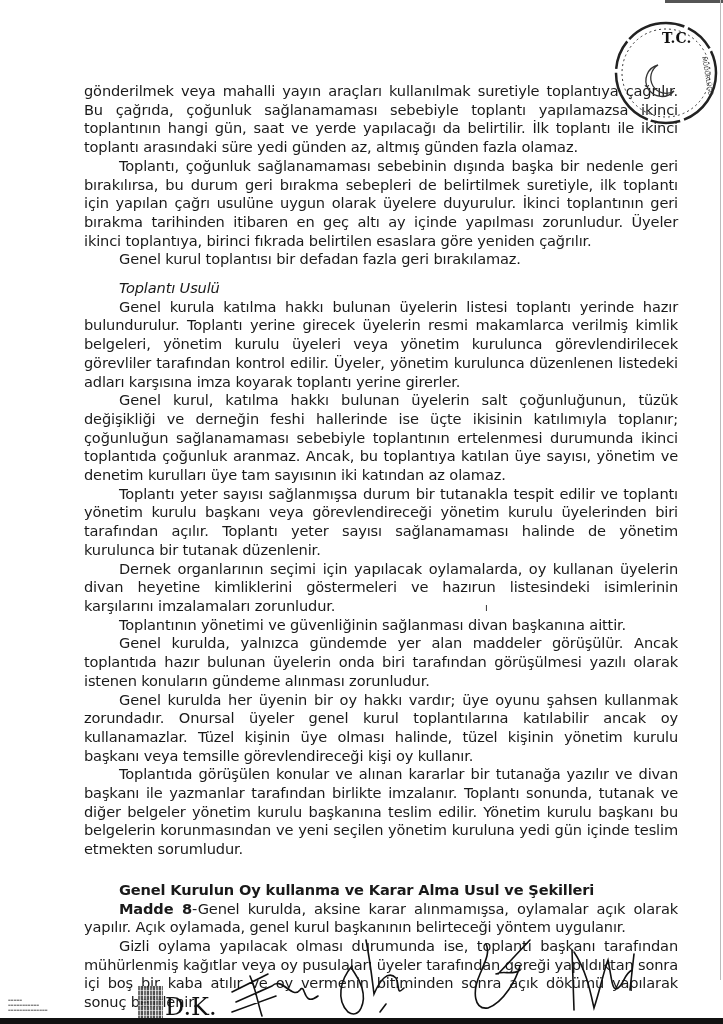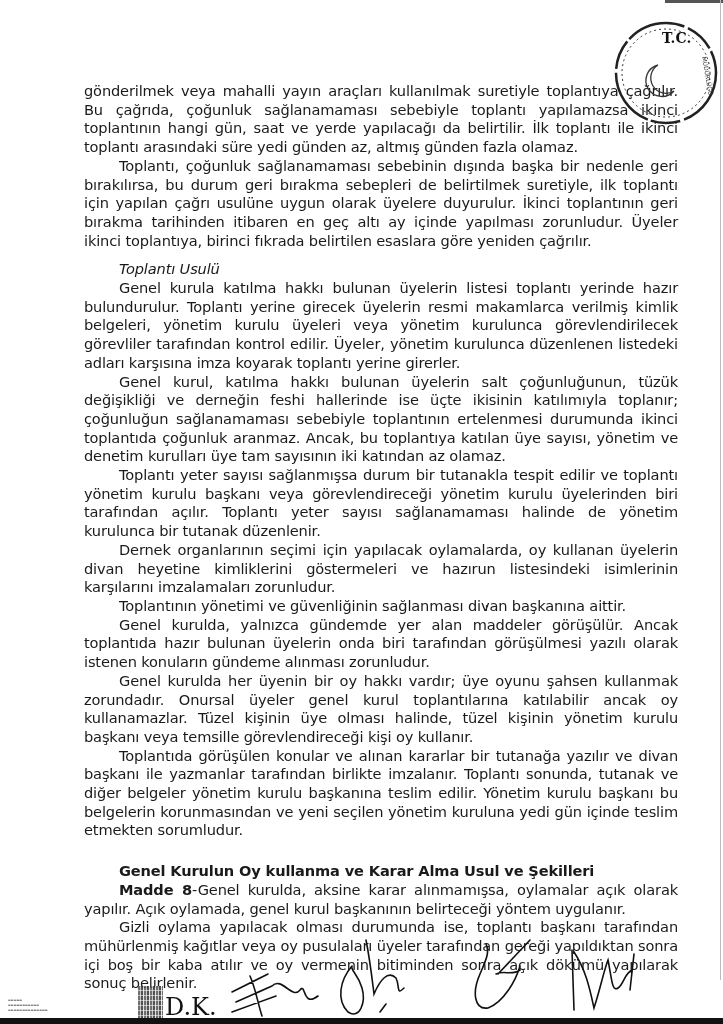--- a/index.html
+++ b/index.html
@@ -61,20 +61,21 @@
 </head>
 <body>
 
 <div class="page">
   <div class="edge-top"></div>
   <div class="edge-right"></div>
 
   <div class="body-text">
     <p class="p no-indent">gönderilmek veya mahalli yayın araçları kullanılmak suretiyle toplantıya çağrılır. Bu çağrıda, çoğunluk sağlanamaması sebebiyle toplantı yapılamazsa ikinci toplantının hangi gün, saat ve yerde yapılacağı da belirtilir. İlk toplantı ile ikinci toplantı arasındaki süre yedi günden az, altmış günden fazla olamaz.</p>
     <p class="p">Toplantı, çoğunluk sağlanamaması sebebinin dışında başka bir nedenle geri bırakılırsa, bu durum geri bırakma sebepleri de belirtilmek suretiyle, ilk toplantı için yapılan çağrı usulüne uygun olarak üyelere duyurulur. İkinci toplantının geri bırakma tarihinden itibaren en geç altı ay içinde yapılması zorunludur. Üyeler ikinci toplantıya, birinci fıkrada belirtilen esaslara göre yeniden çağrılır.</p>
+    <p class="p">Genel kurul toplantısı bir defadan fazla geri bırakılamaz.</p>
 
     <div class="h-italic">Toplantı Usulü</div>
     <p class="p">Genel kurula katılma hakkı bulunan üyelerin listesi toplantı yerinde hazır bulundurulur. Toplantı yerine girecek üyelerin resmi makamlarca verilmiş kimlik belgeleri, yönetim kurulu üyeleri veya yönetim kurulunca görevlendirilecek görevliler tarafından kontrol edilir. Üyeler, yönetim kurulunca düzenlenen listedeki adları karşısına imza koyarak toplantı yerine girerler.</p>
     <p class="p">Genel kurul, katılma hakkı bulunan üyelerin salt çoğunluğunun, tüzük değişikliği ve derneğin feshi hallerinde ise üçte ikisinin katılımıyla toplanır; çoğunluğun sağlanamaması sebebiyle toplantının ertelenmesi durumunda ikinci toplantıda çoğunluk aranmaz. Ancak, bu toplantıya katılan üye sayısı, yönetim ve denetim kurulları üye tam sayısının iki katından az olamaz.</p>
     <p class="p">Toplantı yeter sayısı sağlanmışsa durum bir tutanakla tespit edilir ve toplantı yönetim kurulu başkanı veya görevlendireceği yönetim kurulu üyelerinden biri tarafından açılır. Toplantı yeter sayısı sağlanamaması halinde de yönetim kurulunca bir tutanak düzenlenir.</p>
     <p class="p">Dernek organlarının seçimi için yapılacak oylamalarda, oy kullanan üyelerin divan heyetine kimliklerini göstermeleri ve hazırun listesindeki isimlerinin karşılarını imzalamaları zorunludur.</p>
     <p class="p">Toplantının yönetimi ve güvenliğinin sağlanması divan başkanına aittir.</p>
     <p class="p">Genel kurulda, yalnızca gündemde yer alan maddeler görüşülür. Ancak toplantıda hazır bulunan üyelerin onda biri tarafından görüşülmesi yazılı olarak istenen konuların gündeme alınması zorunludur.</p>
     <p class="p">Genel kurulda her üyenin bir oy hakkı vardır; üye oyunu şahsen kullanmak zorundadır. Onursal üyeler genel kurul toplantılarına katılabilir ancak oy kullanamazlar. Tüzel kişinin üye olması halinde, tüzel kişinin yönetim kurulu başkanı veya temsille görevlendireceği kişi oy kullanır.</p>
     <p class="p">Toplantıda görüşülen konular ve alınan kararlar bir tutanağa yazılır ve divan başkanı ile yazmanlar tarafından birlikte imzalanır.  Toplantı sonunda, tutanak ve diğer belgeler yönetim kurulu başkanına teslim edilir. Yönetim kurulu başkanı bu belgelerin korunmasından ve yeni seçilen yönetim kuruluna yedi gün içinde teslim etmekten sorumludur.</p>

